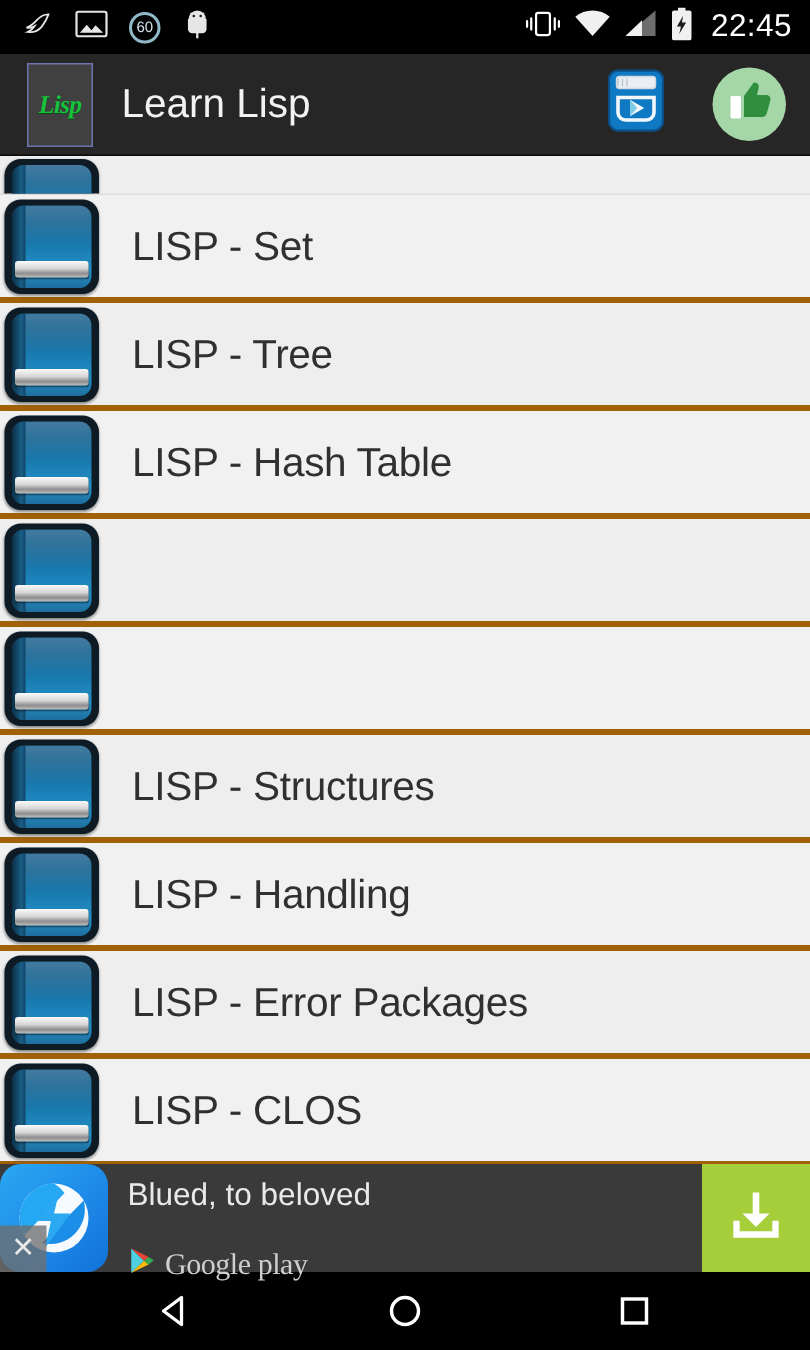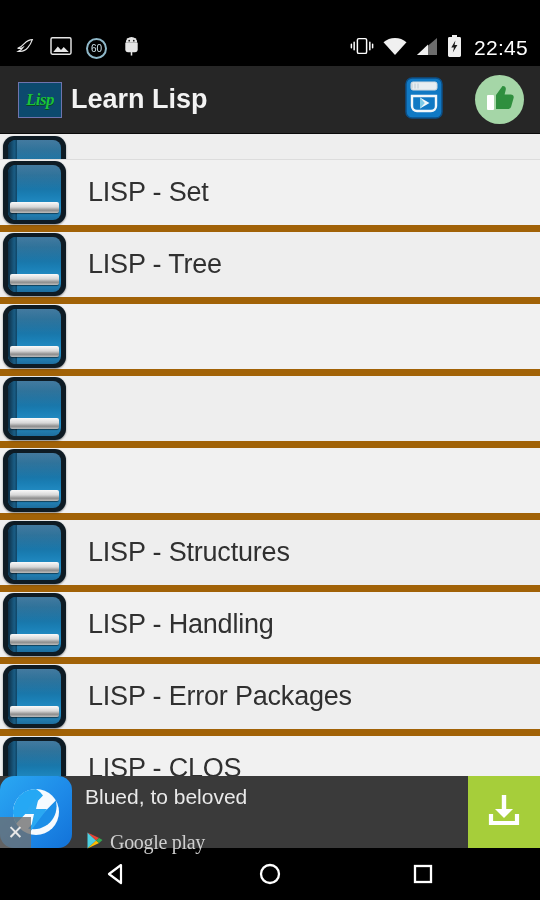--- a/index.html
+++ b/index.html
@@ -19,21 +19,20 @@
 
   
   #statusbar {
     height: 36px;
     background: #000;
     display: flex;
     align-items: center;
     padding: 0 12px 0 14px;
     flex: 0 0 36px;
     position: relative;
-    margin-top: 30px;
   }
   .sb-left { display: flex; align-items: center; gap: 14px; }
   .sb-right { display: flex; align-items: center; gap: 9px; margin-left: auto; }
   .sb-ico { display: block; }
   #sb-clock {
     color: #fff;
     font-size: 21px;
     letter-spacing: 0.3px;
     margin-left: 3px;
     font-family: "Liberation Sans", sans-serif;
@@ -51,42 +50,42 @@
   #appbar {
     height: 68px;
     flex: 0 0 68px;
     background: #262626;
     display: flex;
     align-items: center;
     padding: 0 16px 0 18px;
     border-bottom: 1px solid #0a0a0a;
   }
   #app-icon {
-    width: 44px; height: 36px;
-    background: #0c4a6e;
+    width: 44px; height: 56px;
+    background: #404040;
     border: 1px solid #6f74ad;
     display: flex; align-items: center; justify-content: center;
     flex: 0 0 44px;
     overflow: hidden;
     position: relative;
   }
   #app-icon-text {
     color: #19c23c;
     font-size: 17px;
     font-weight: bold;
     font-style: italic;
     font-family: "Liberation Serif", serif;
     text-shadow: 0 1px 0 #0a4a18;
     letter-spacing: -0.5px;
   }
   #app-title {
     color: #f2f2f2;
     font-size: 27px;
-    margin-left: 9px;
-    font-weight: bold;
+    margin-left: 19px;
+    font-weight: normal;
     white-space: nowrap;
   }
   #appbar-actions {
     margin-left: auto;
     display: flex;
     align-items: center;
     gap: 28px;
   }
   .appbar-btn { display: flex; align-items: center; justify-content: center; cursor: pointer; }
   #thumb-btn {
@@ -100,21 +99,21 @@
   #list {
     flex: 1 1 auto;
     background: #efefef;
     overflow: hidden;
     position: relative;
   }
   .row {
     height: 72px;
     display: flex;
     align-items: center;
-    border-bottom: 7px solid #a16207;
+    border-bottom: 4px solid #a16207;
     background: #eeeeee;
     padding-left: 3px;
     cursor: pointer;
   }
   .row:nth-child(even) { background: #f1f1f1; }
   .row.partial {
     height: 26px;
     align-items: flex-end;
     overflow: hidden;
     border-bottom: 1px solid #dcdcdc;
@@ -376,20 +375,21 @@
     </div>
 
     <div class="row">
       <div class="book">
         <div class="book-cover">
             <div class="book-spine"></div>
             <div class="book-gloss"></div>
             <div class="book-pages"></div>
           </div>
       </div>
+      <div class="row-label">LISP - Hash Table</div>
     </div>
 
     <div class="row">
       <div class="book">
         <div class="book-cover">
             <div class="book-spine"></div>
             <div class="book-gloss"></div>
             <div class="book-pages"></div>
           </div>
       </div>

